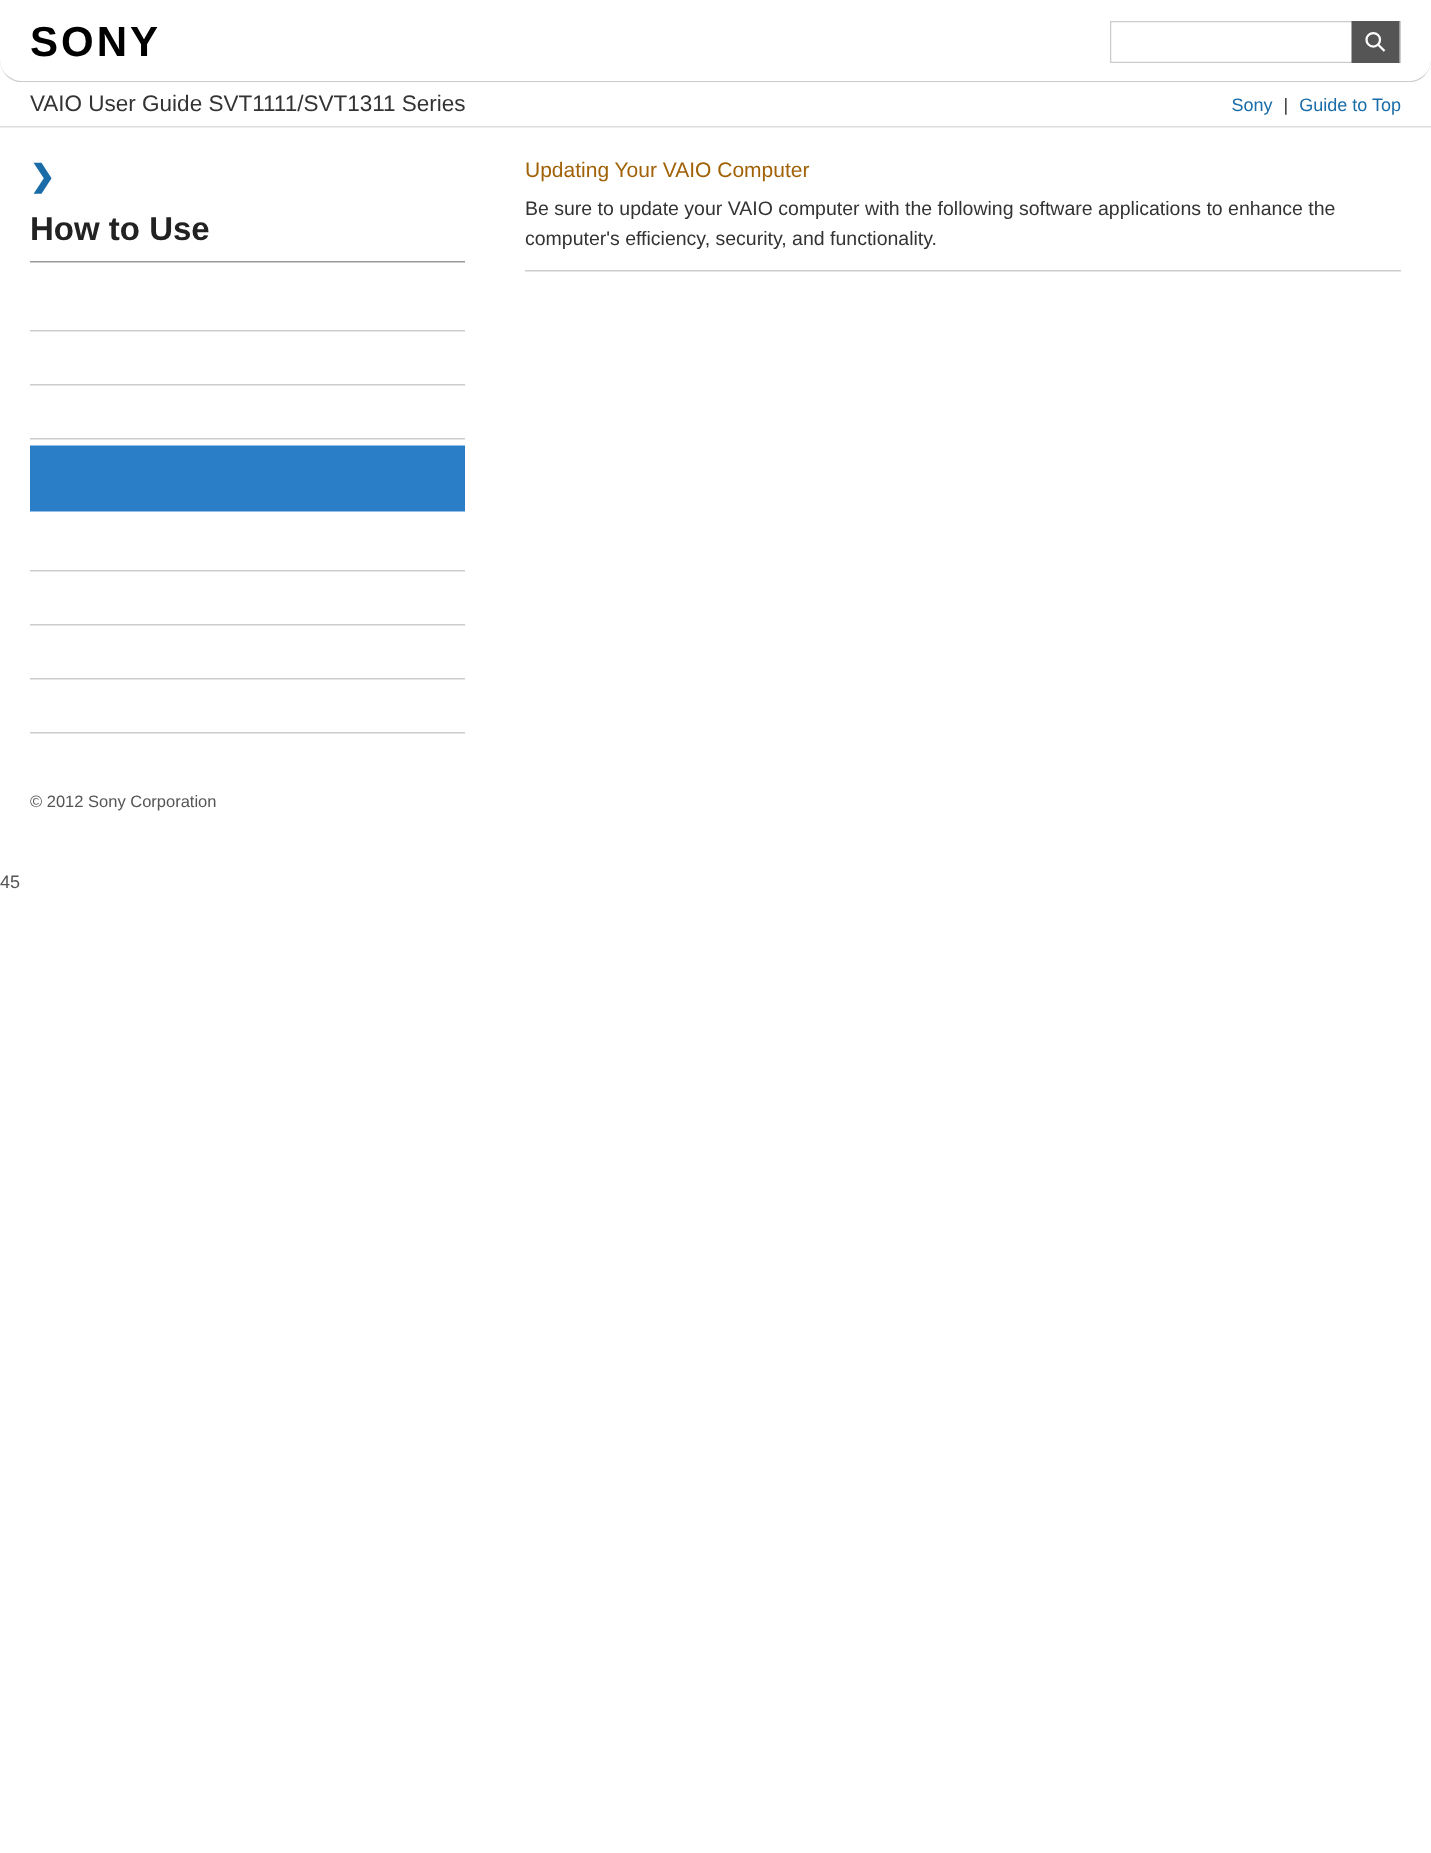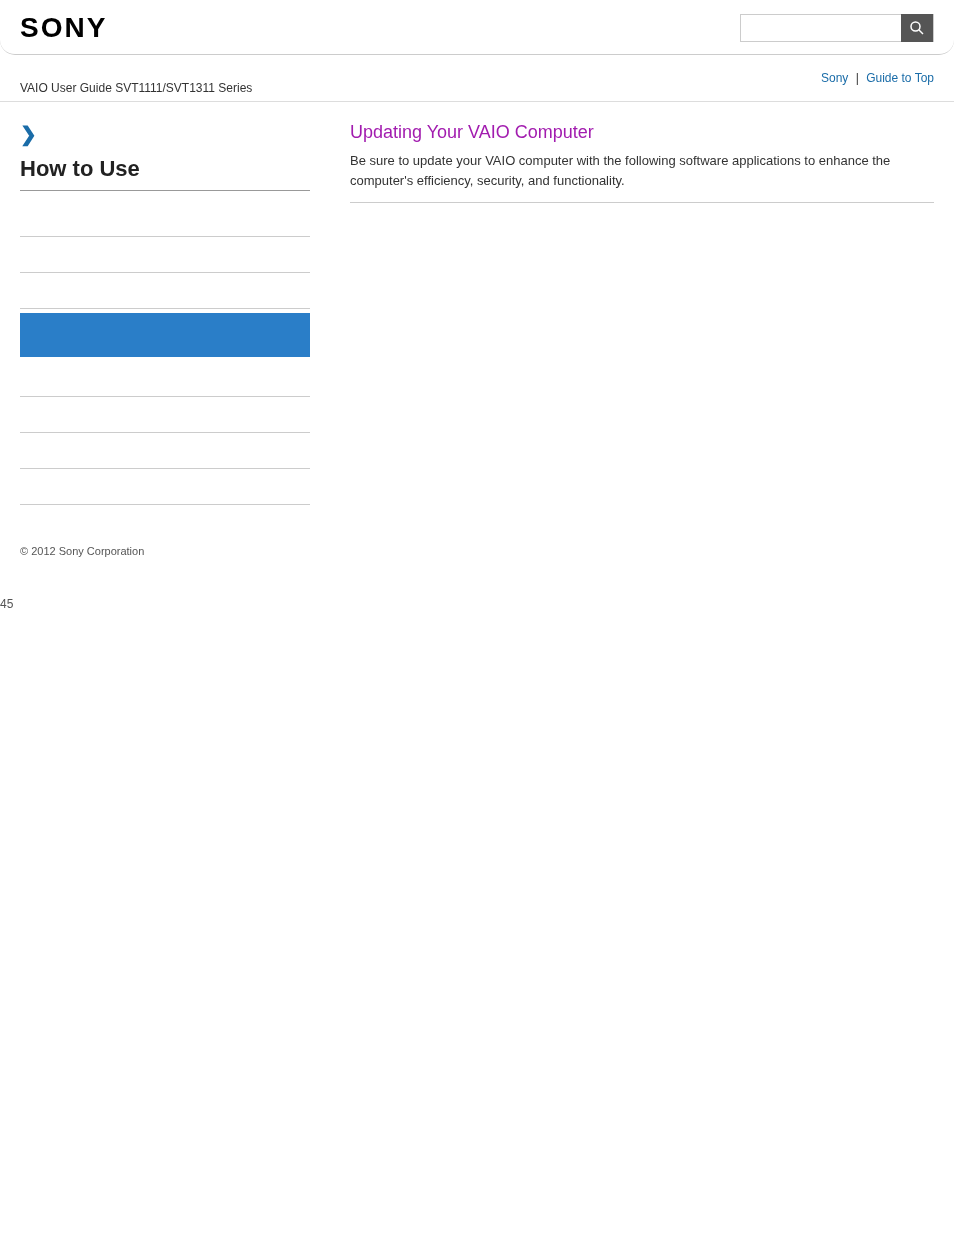--- a/index.html
+++ b/index.html
@@ -59,23 +59,22 @@
     
     .sub-header {
       display: flex;
       align-items: center;
       justify-content: space-between;
       padding: 6px 20px;
       border-bottom: 1px solid #ddd;
       background: #fff;
     }
     .guide-title {
-      font-size: 12px;
-      color: #333;
-      margin-top: 20px;
+      font-size: 15px;
+      color: #333;
     }
     .nav-links {
       font-size: 12px;
     }
     .nav-links a {
       color: #1a6ca8;
       text-decoration: none;
     }
     .nav-links .separator {
       color: #333;
@@ -128,23 +127,23 @@
       height: 36px;
     }
 
     
     .content-area {
       flex: 1;
       padding-left: 20px;
     }
 
     .content-link {
-      color: #a21caf;
+      color: #a16207;
       text-decoration: none;
-      font-size: 18px;
+      font-size: 14px;
       font-weight: normal;
       display: block;
       margin-bottom: 8px;
     }
 
     .content-description {
       font-size: 13px;
       color: #333;
       line-height: 1.5;
       margin-bottom: 12px;

